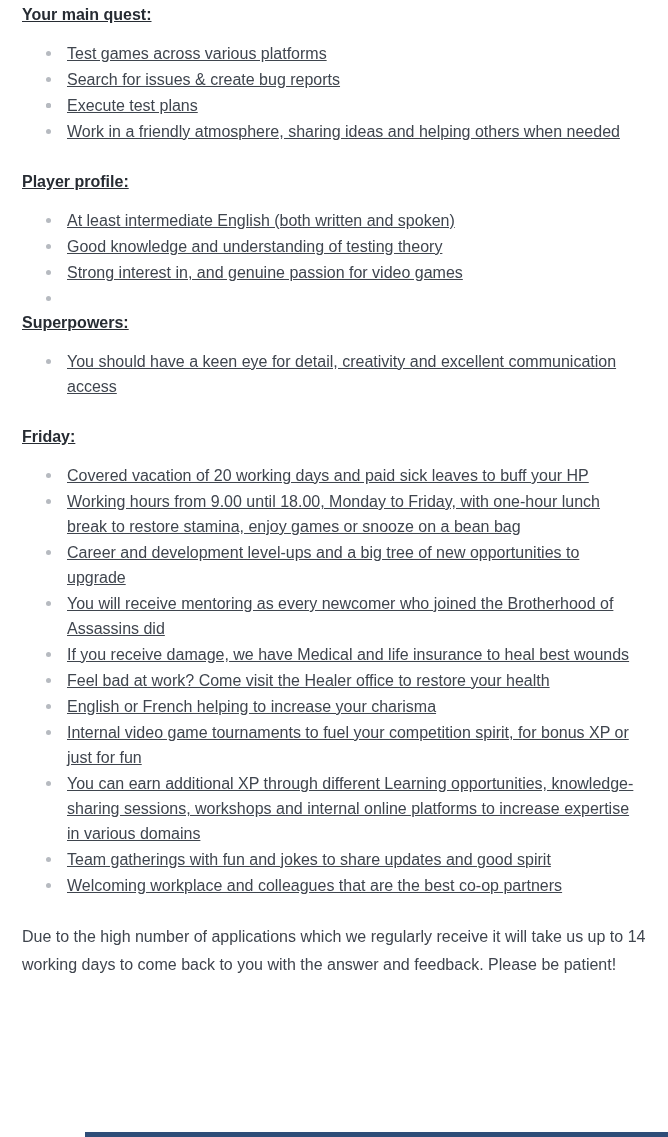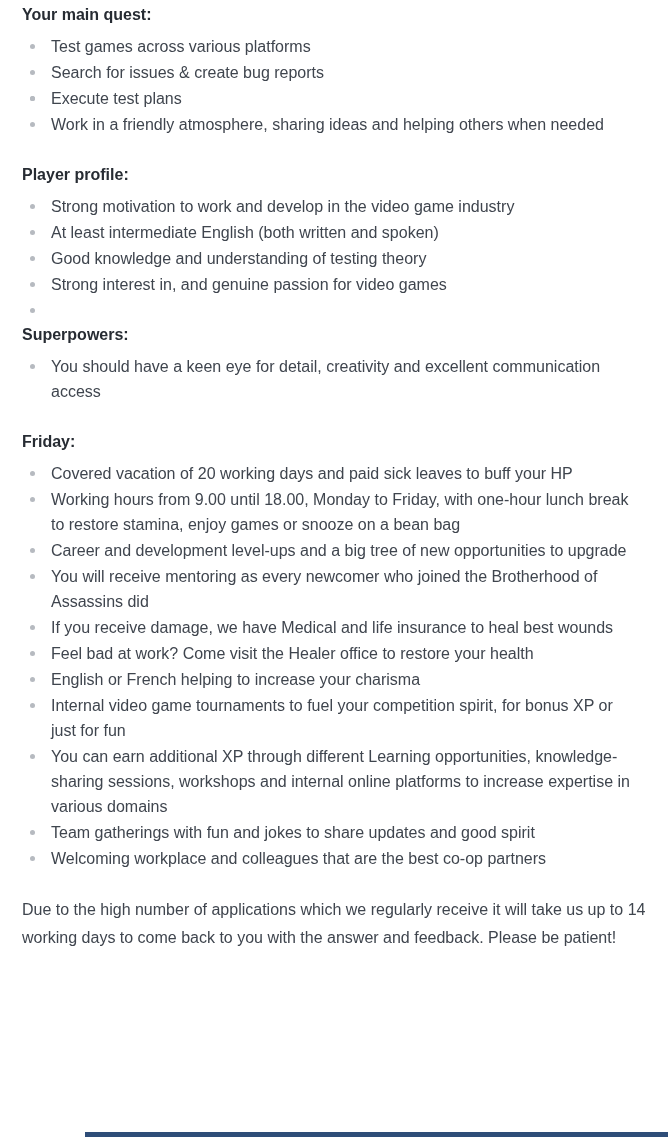--- a/index.html
+++ b/index.html
@@ -14,26 +14,28 @@
     color: var(--body-text, #3f454e);
     overflow: hidden;
     position: relative;
   }
   .section-heading {
     font-size: 16px;
     font-weight: bold;
     line-height: 20px;
     margin: 28px 0 9px 0;
     color: var(--heading-text, #272c33);
+    text-decoration: underline;
   }
   section:first-of-type .section-heading { margin-top: 0; }
   ul.bullet-list {
     list-style: none;
-    margin: 0;
+    margin: 16px;
     padding: 0 0 0 8px;
+    text-decoration: underline;
   }
   ul.bullet-list li {
     position: relative;
     padding-left: 21px;
     line-height: 25px;
     margin: 1px 0;
     max-width: 612px;
   }
   .dot {
     position: absolute;
@@ -68,21 +70,20 @@
     <li><span class="dot"></span><span>Search for issues &amp; create bug reports</span></li>
     <li><span class="dot"></span></li>
     <li><span class="dot"></span><span>Execute test plans</span></li>
     <li><span class="dot"></span><span>Work in a friendly atmosphere, sharing ideas and helping others when needed</span></li>
   </ul>
 </section>
 
 <section>
   <h3 class="section-heading">Player profile:</h3>
   <ul class="bullet-list">
-    <li><span class="dot"></span><span>Strong motivation to work and develop in the video game industry</span></li>
     <li><span class="dot"></span><span>At least intermediate English (both written and spoken)</span></li>
     <li><span class="dot"></span><span>Good knowledge and understanding of testing theory</span></li>
     <li><span class="dot"></span><span>Strong interest in, and genuine passion for video games</span></li>
     <li><span class="dot"></span></li>
   </ul>
 </section>
 
 <section>
   <h3 class="section-heading">Superpowers:</h3>
   <ul class="bullet-list">

